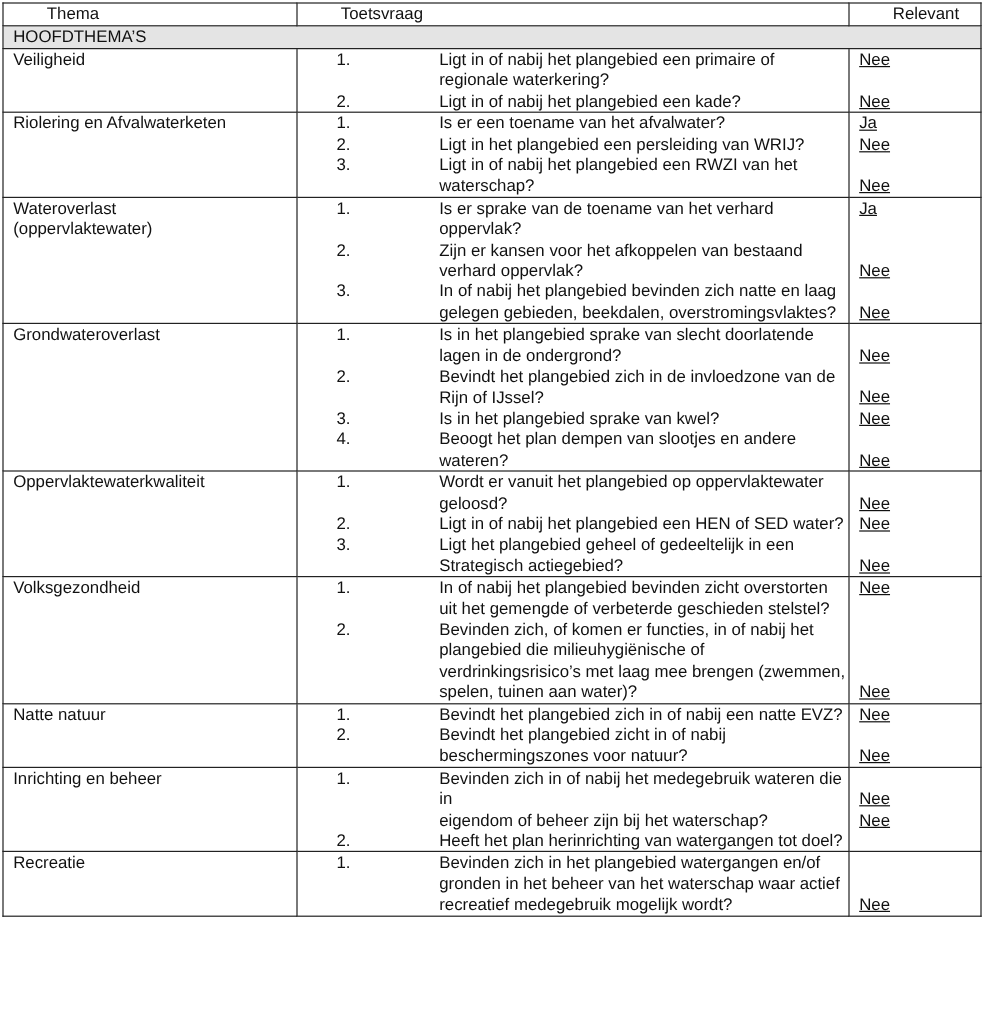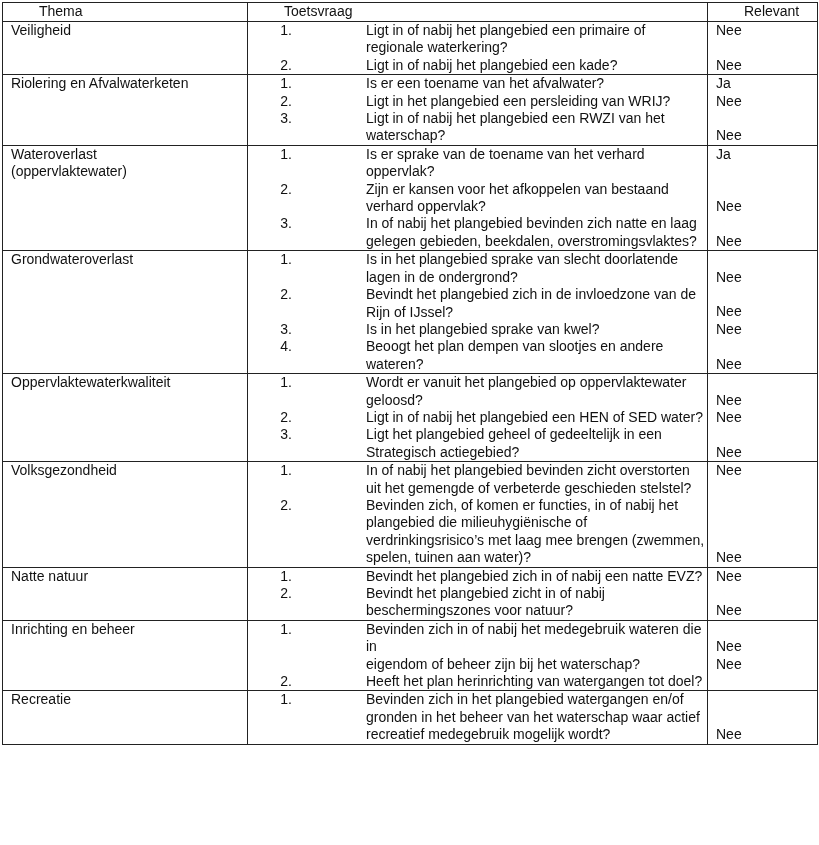--- a/index.html
+++ b/index.html
@@ -21,37 +21,40 @@
   }
   .tbl tr.head td { height: 18px; padding-left: 36px; }
   .tbl tr.section td { background: #e4e4e4; height: 18px; }
   col.c1 { width: 245px; }
   col.c2 { width: 460px; }
   col.c3 { width: 110px; }
   .q { display: flex; }
   .q .num { width: 44px; flex: 0 0 44px; text-align: right; padding-right: 33px; box-sizing: content-box; }
   .q .txt { flex: 1; margin-left: 41px; }
   .qcell { padding-left: 0 !important; }
-  .rel-line { height: 17.4px; }
+  .rel-line { height: 17.4px; text-decoration: underline; }
 </style>
 </head>
 <body>
 
 <table class="tbl">
   <colgroup>
       <col class="c1">
       <col class="c2">
       <col class="c3">
     </colgroup>
   <tbody id="tbody">
     <tr class="head">
       <td>Thema</td>
       <td>Toetsvraag</td>
       <td>Relevant</td>
     </tr>
+  <tr class="section">
+        <td colspan="3">HOOFDTHEMA’S</td>
+      </tr>
       <tr>
         <td>
           <div>Veiligheid</div>
         </td>
         <td class="qcell">
           <div class="q">
             <span class="num">1.</span>
             <span class="txt">
               <div>Ligt in of nabij het plangebied een primaire of</div>
               <div>regionale waterkering?</div>

